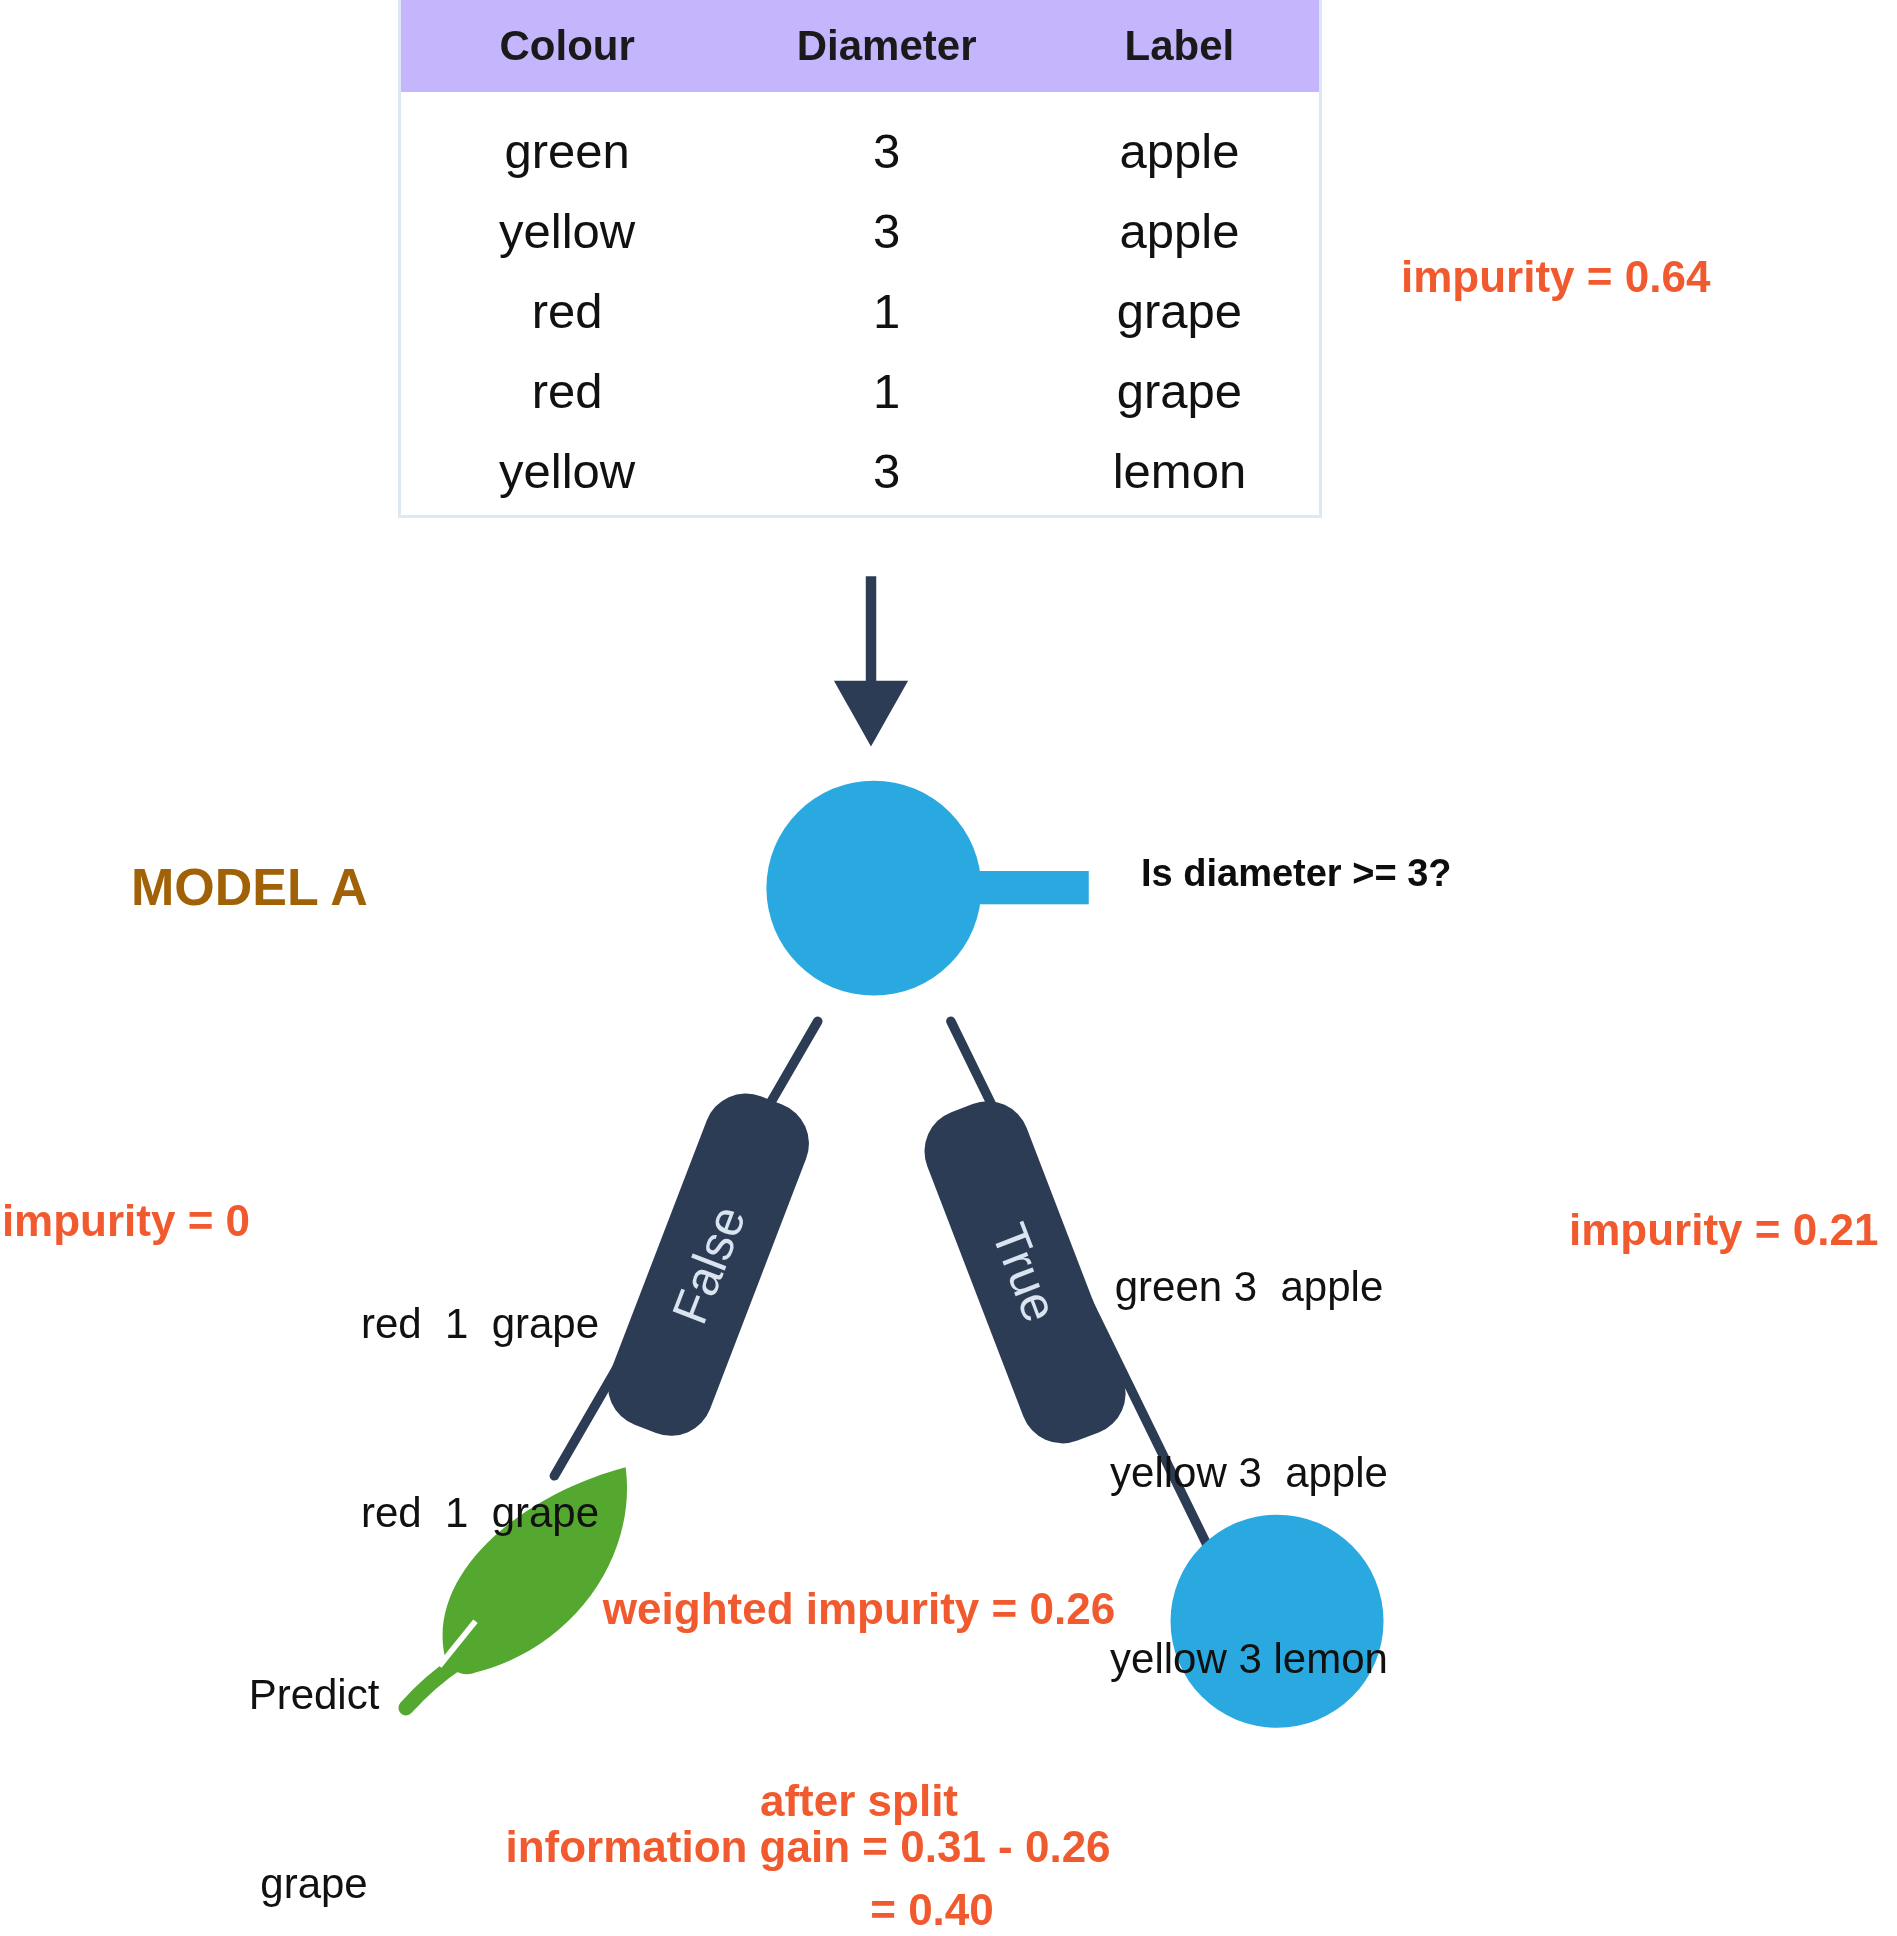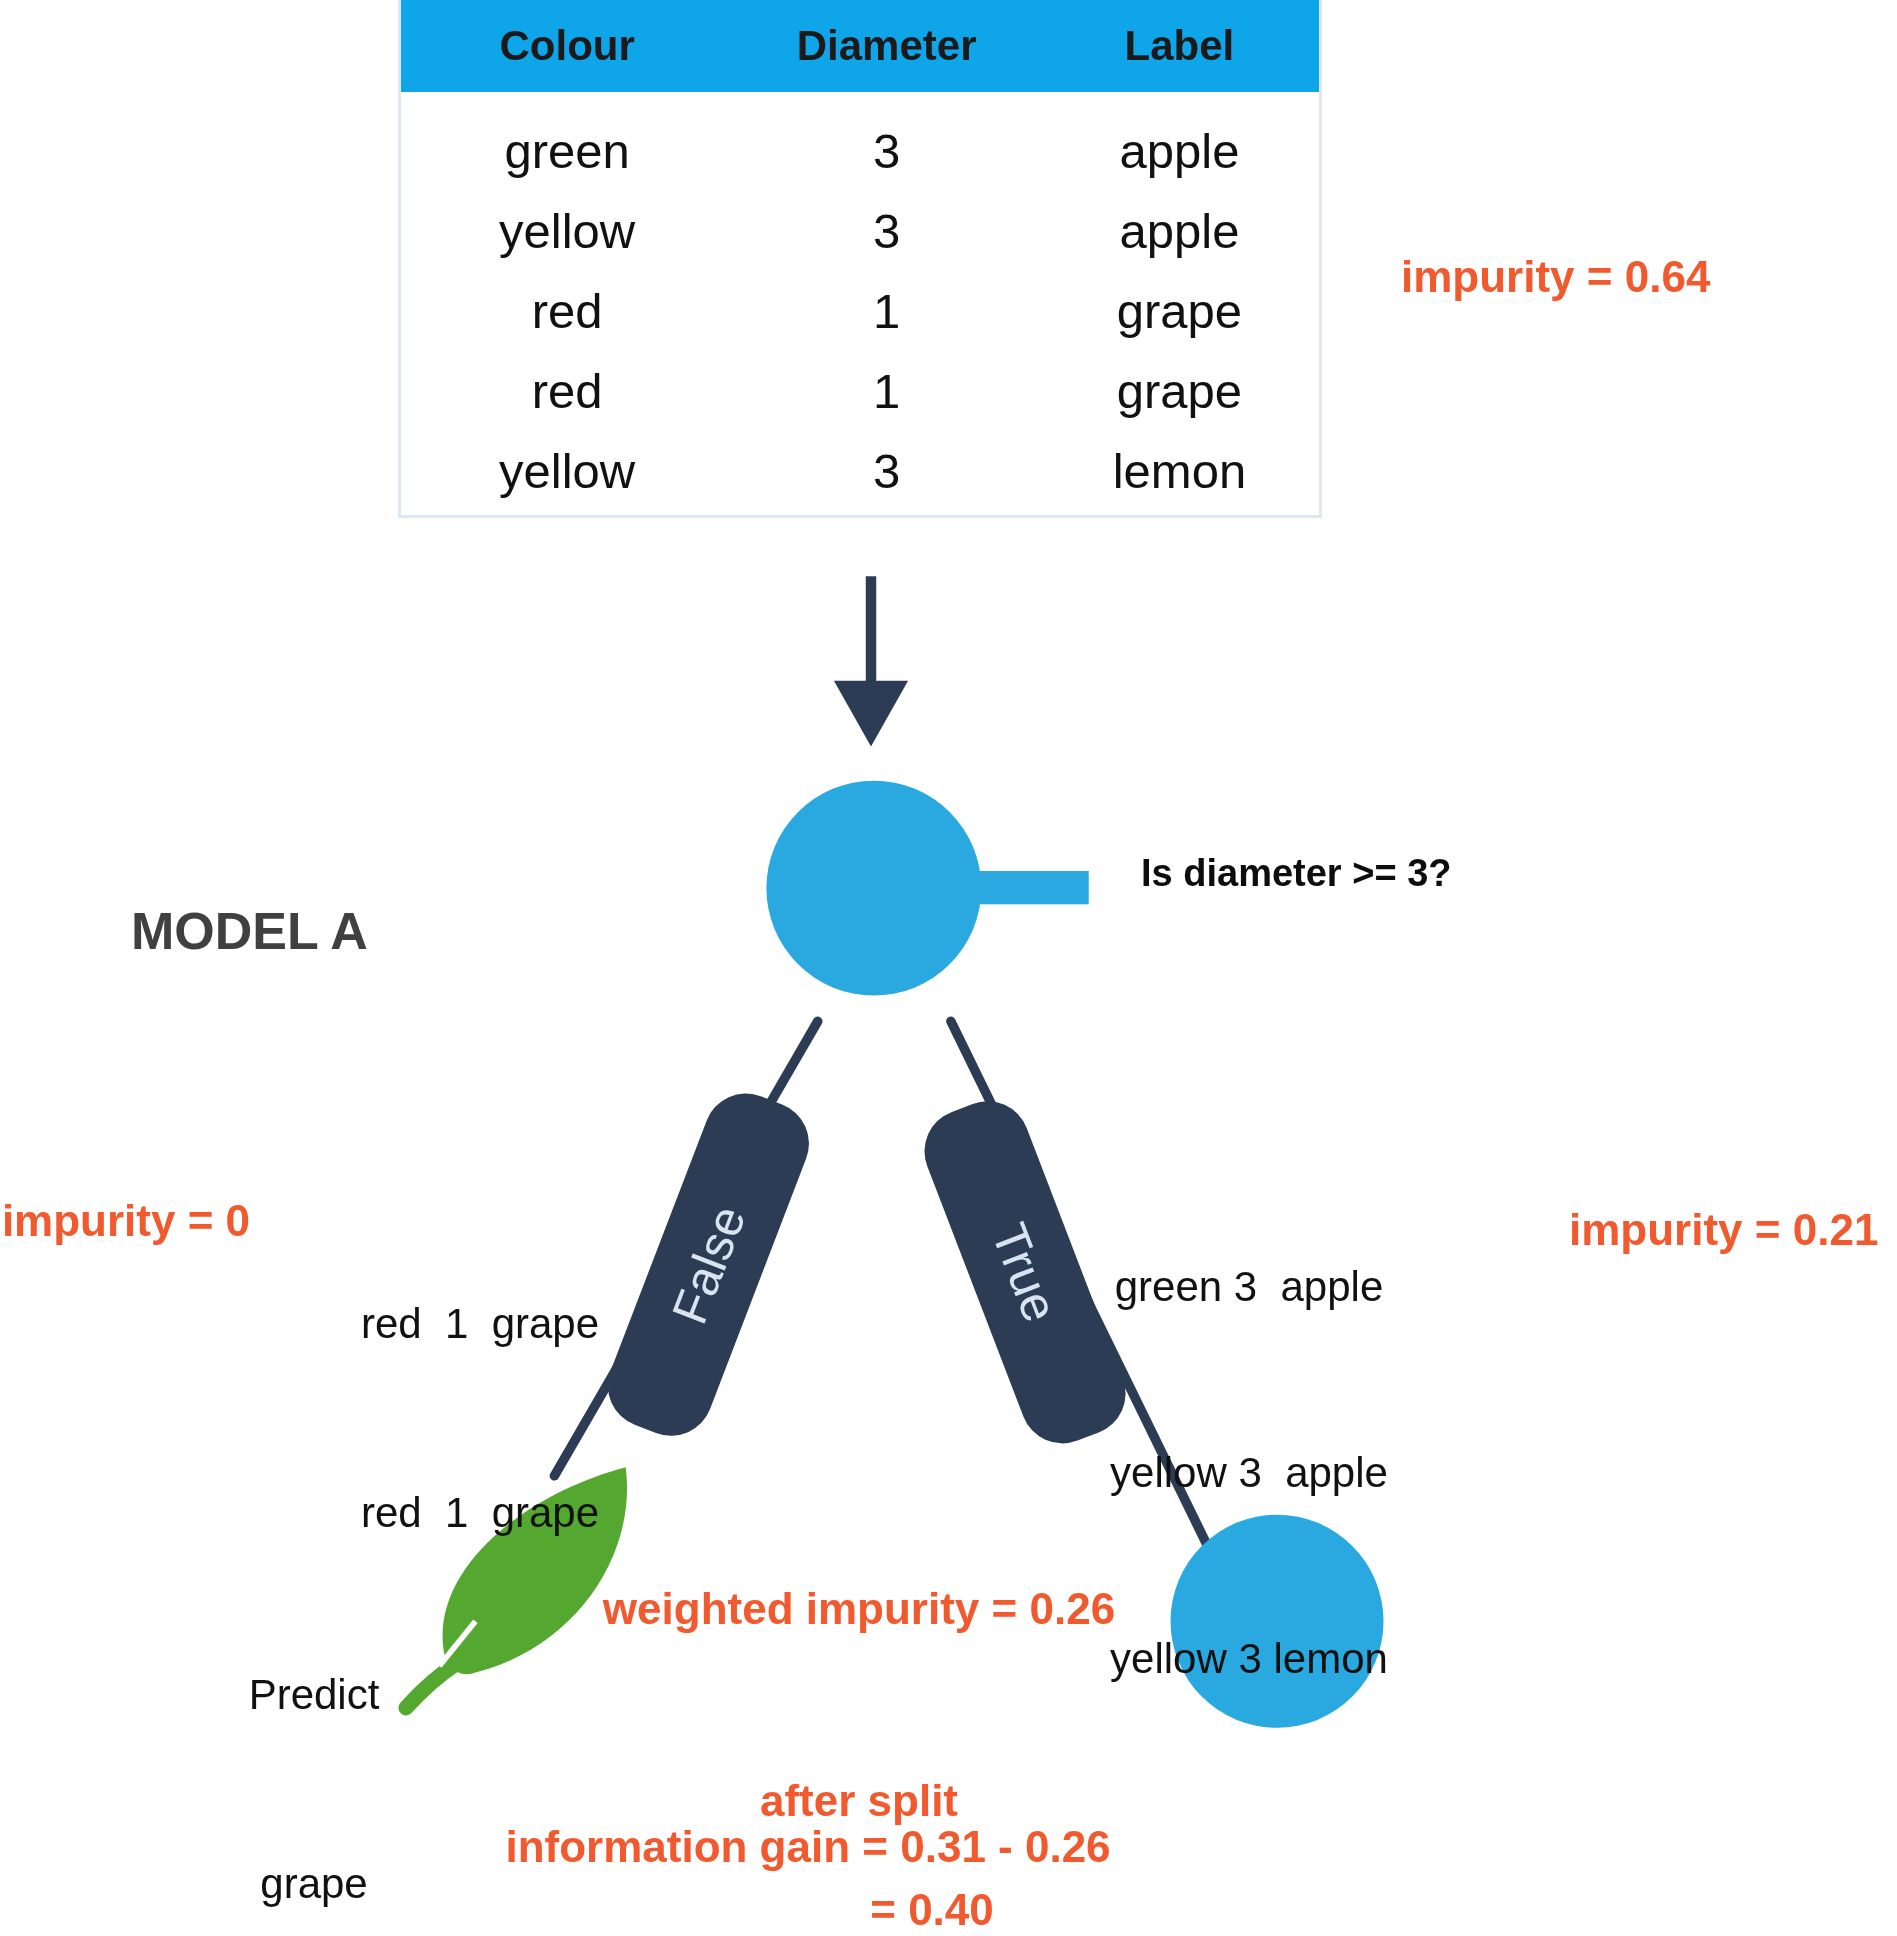--- a/index.html
+++ b/index.html
@@ -12,41 +12,41 @@
     background:#ffffff;
   }
   
   .dtable{
     position:absolute;left:398px;top:0;width:924px;height:518px;
     border:3.8px solid #dce9f5;border-top:none;
     box-sizing:border-box;background:#ffffff;
   }
   .dtable .hrow{
     display:grid;grid-template-columns:36.2% 33.4% 30.4%;
-    height:92px;background:#0ea5e9;
+    height:92px;background:#c4b5fd;
   }
   .dtable .hcell{
     display:flex;align-items:center;justify-content:center;
     font-weight:700;font-size:42px;color:#1a1a1a;
   }
   .dtable .body{padding-top:19px;}
   .dtable .drow{
     display:grid;grid-template-columns:36.2% 33.4% 30.4%;
     height:80px;
   }
   .dtable .dcell{
     display:flex;align-items:center;justify-content:center;
     font-size:49px;color:#111;
   }
   
   .note{position:absolute;white-space:pre;}
   .orange{color:#f15a2e;font-weight:700;font-size:44px;line-height:59px;}
   .blacknote{color:#111;font-size:42px;line-height:63px;}
   .center{transform:translateX(-50%);text-align:center;}
-  .model{left:131px;top:857px;font-weight:700;font-size:52px;color:#404040;margin-top:44px;}
+  .model{left:131px;top:857px;font-weight:700;font-size:52px;color:#a16207;}
   .question{left:1141px;top:852px;font-weight:700;font-size:38px;color:#0d0d0d;}
   svg.tree{position:absolute;left:0;top:0;}
   svg .badge-label{
     font-family:"Liberation Sans",sans-serif;
     font-size:52px;fill:#d9e4f0;
   }
 </style>
 </head>
 <body>
 

